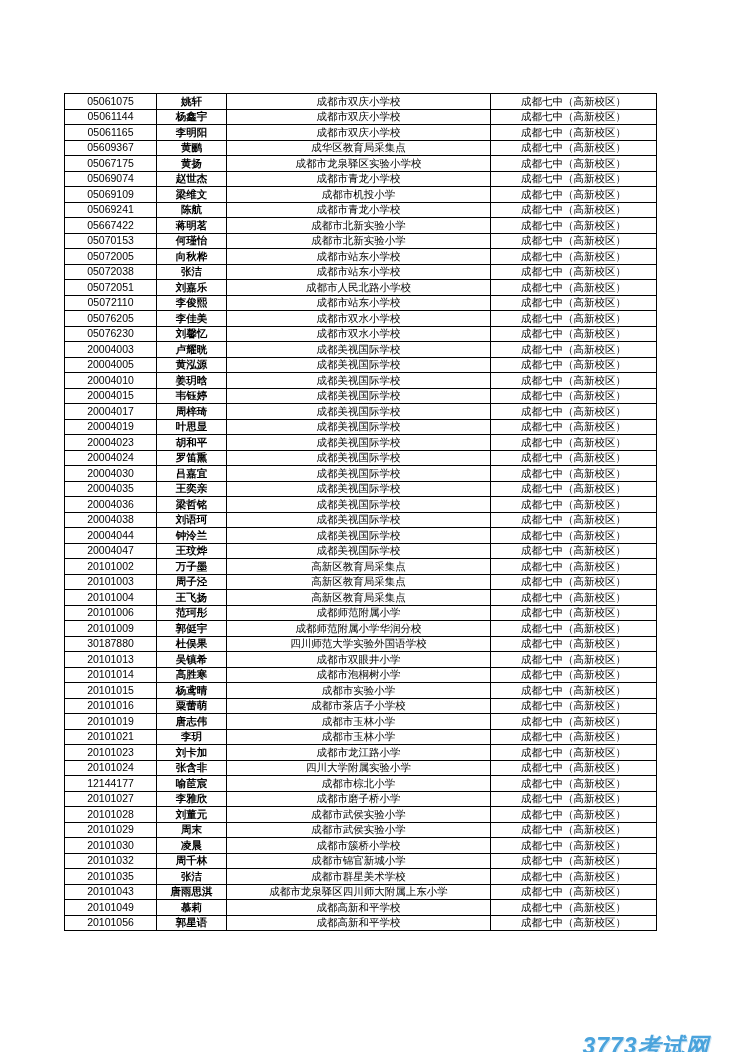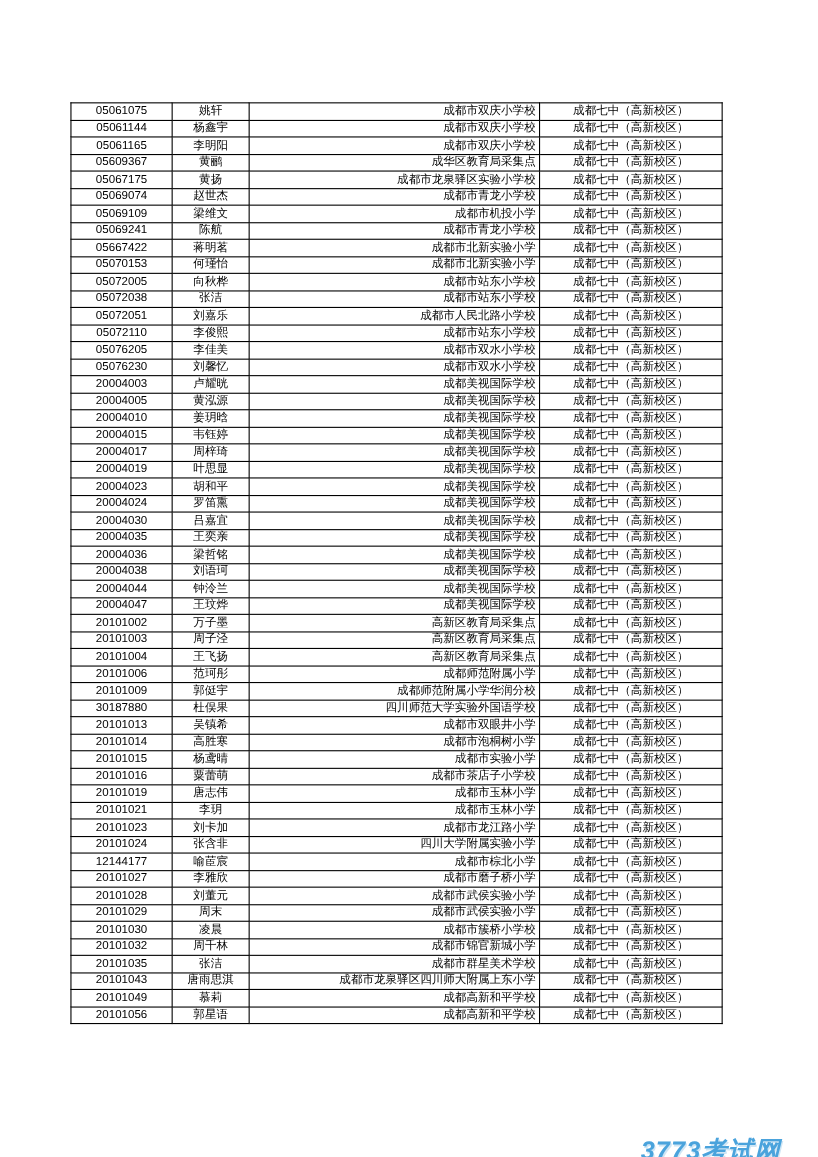--- a/index.html
+++ b/index.html
@@ -29,22 +29,22 @@
     font-size: 10.5px;
     line-height: 13px;
     height: 15.5px;
     padding: 0 3px;
     color: #000000;
     white-space: nowrap;
     overflow: hidden;
   }
 
   .results-table td:nth-child(1) { width: 92px;  text-align: center; }
-  .results-table td:nth-child(2) { width: 70px;  text-align: center; }
-  .results-table td:nth-child(3) { width: 264px; text-align: right; }
+  .results-table td:nth-child(2) { width: 70px;  text-align: center; font-weight: bold; }
+  .results-table td:nth-child(3) { width: 264px; text-align: center; }
   .results-table td:nth-child(4) { width: 166px; text-align: center; }
 
   .watermark {
     position: absolute;
     left: 566px;
     top: 993px;
     width: 160px;
     text-align: center;
     user-select: none;
   }

